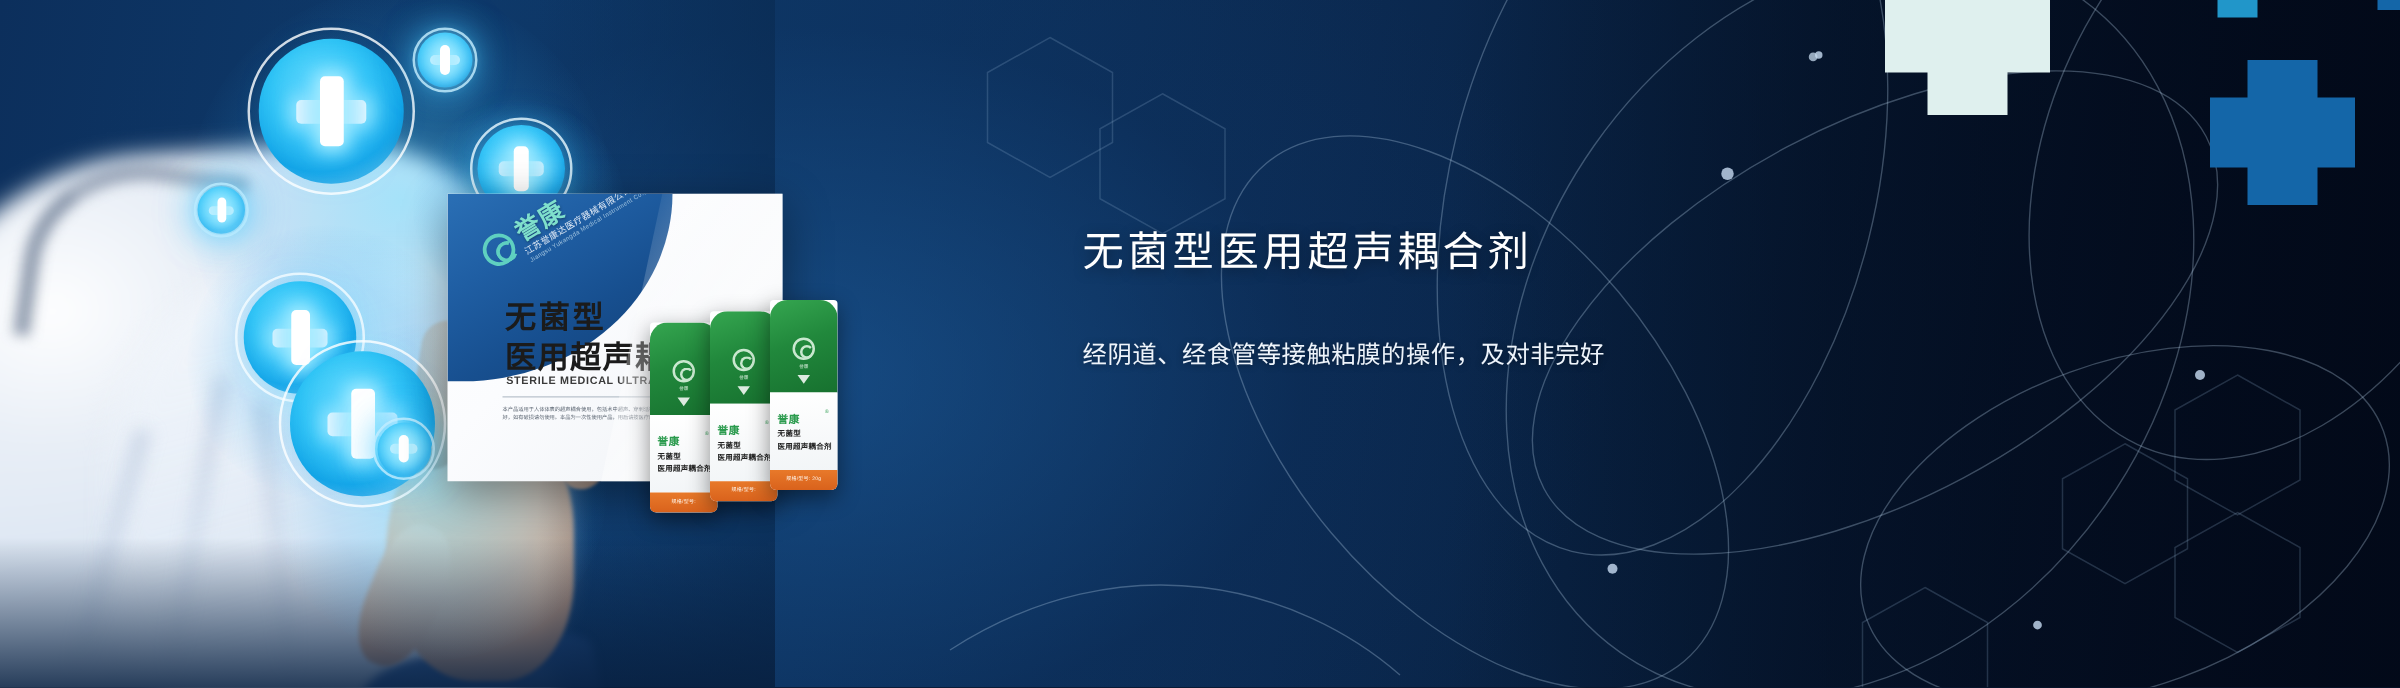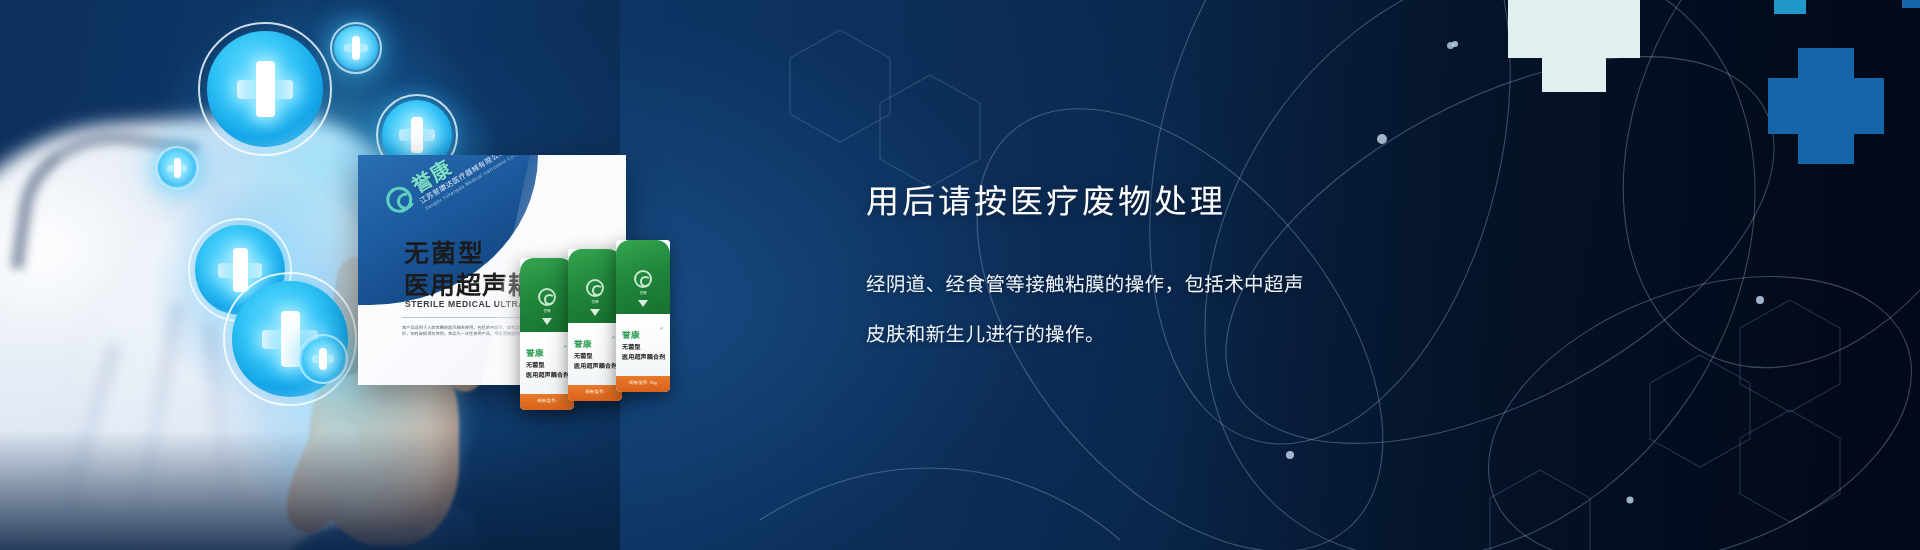--- a/index.html
+++ b/index.html
@@ -449,18 +449,17 @@
         <div class="s-n1">无菌型</div>
         <div class="s-n2">医用超声耦合剂</div>
       </div>
       <div class="strip">
         <div class="s-spec">规格/型号: 20g</div>
       </div>
     </div>
   </div>
 
   <div class="copy">
-    <h1 class="headline">用后请按医疗废物处理</h1>
-    <p class="bodyline">经阴道、经食管等接触粘膜的操作，包括术中超声</p>
-    <p class="bodyline">皮肤和新生儿进行的操作。</p>
+    <h1 class="headline">无菌型医用超声耦合剂</h1>
+    <p class="bodyline">经阴道、经食管等接触粘膜的操作，及对非完好</p>
   </div>
 
 </div>
 
 </body></html>

